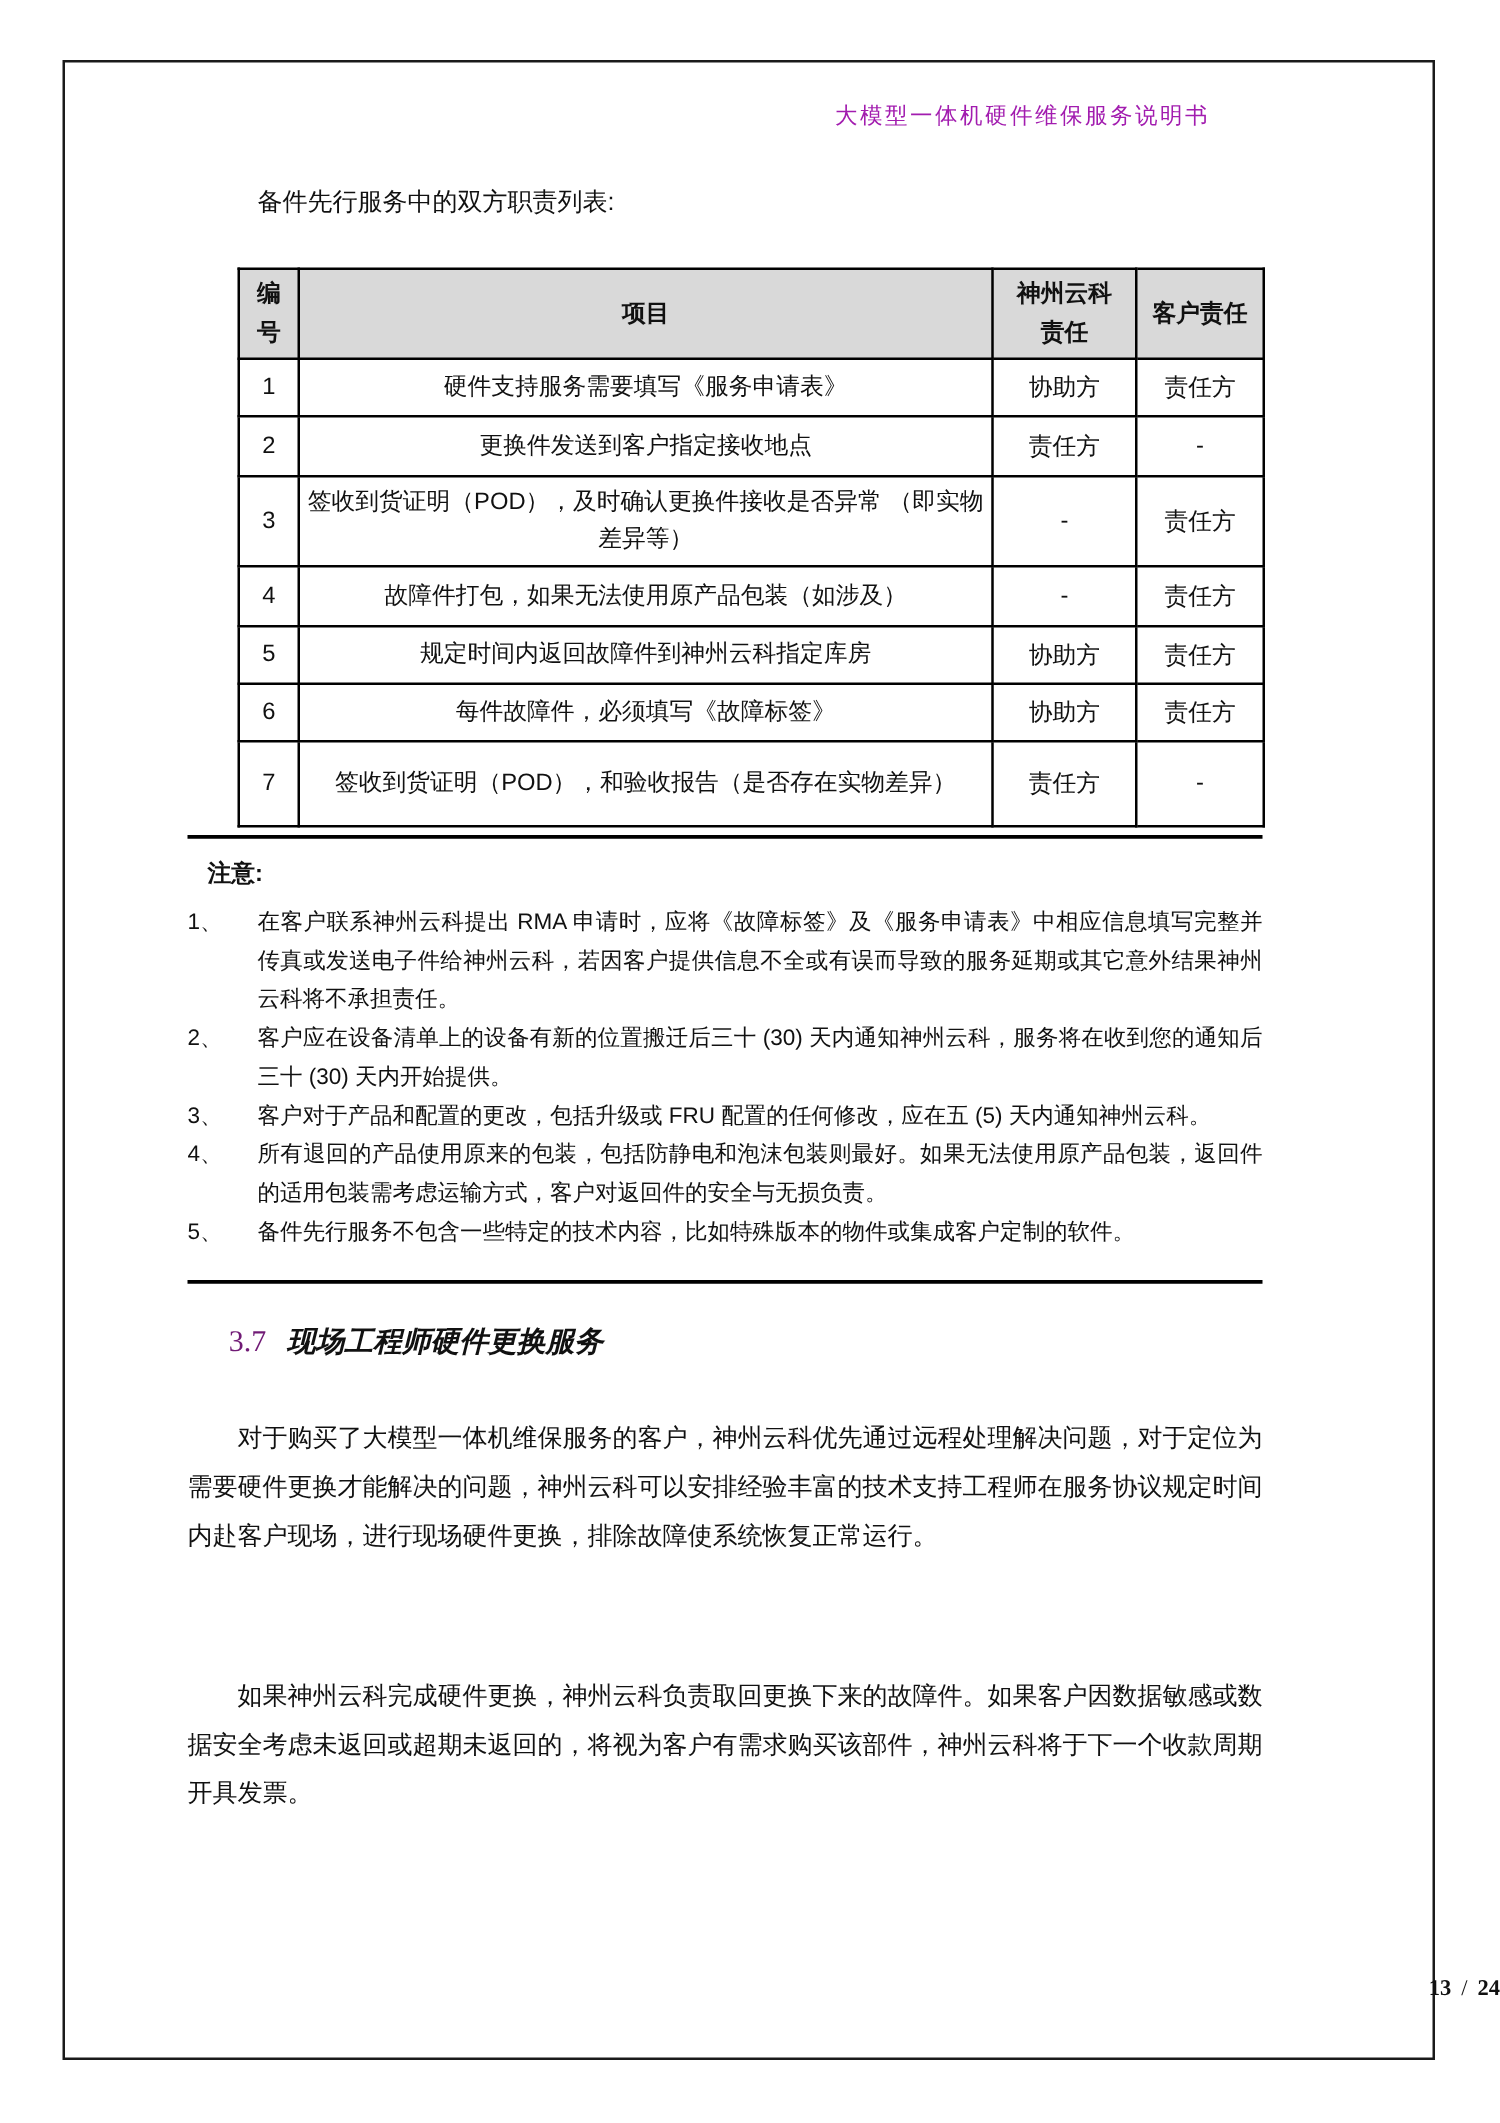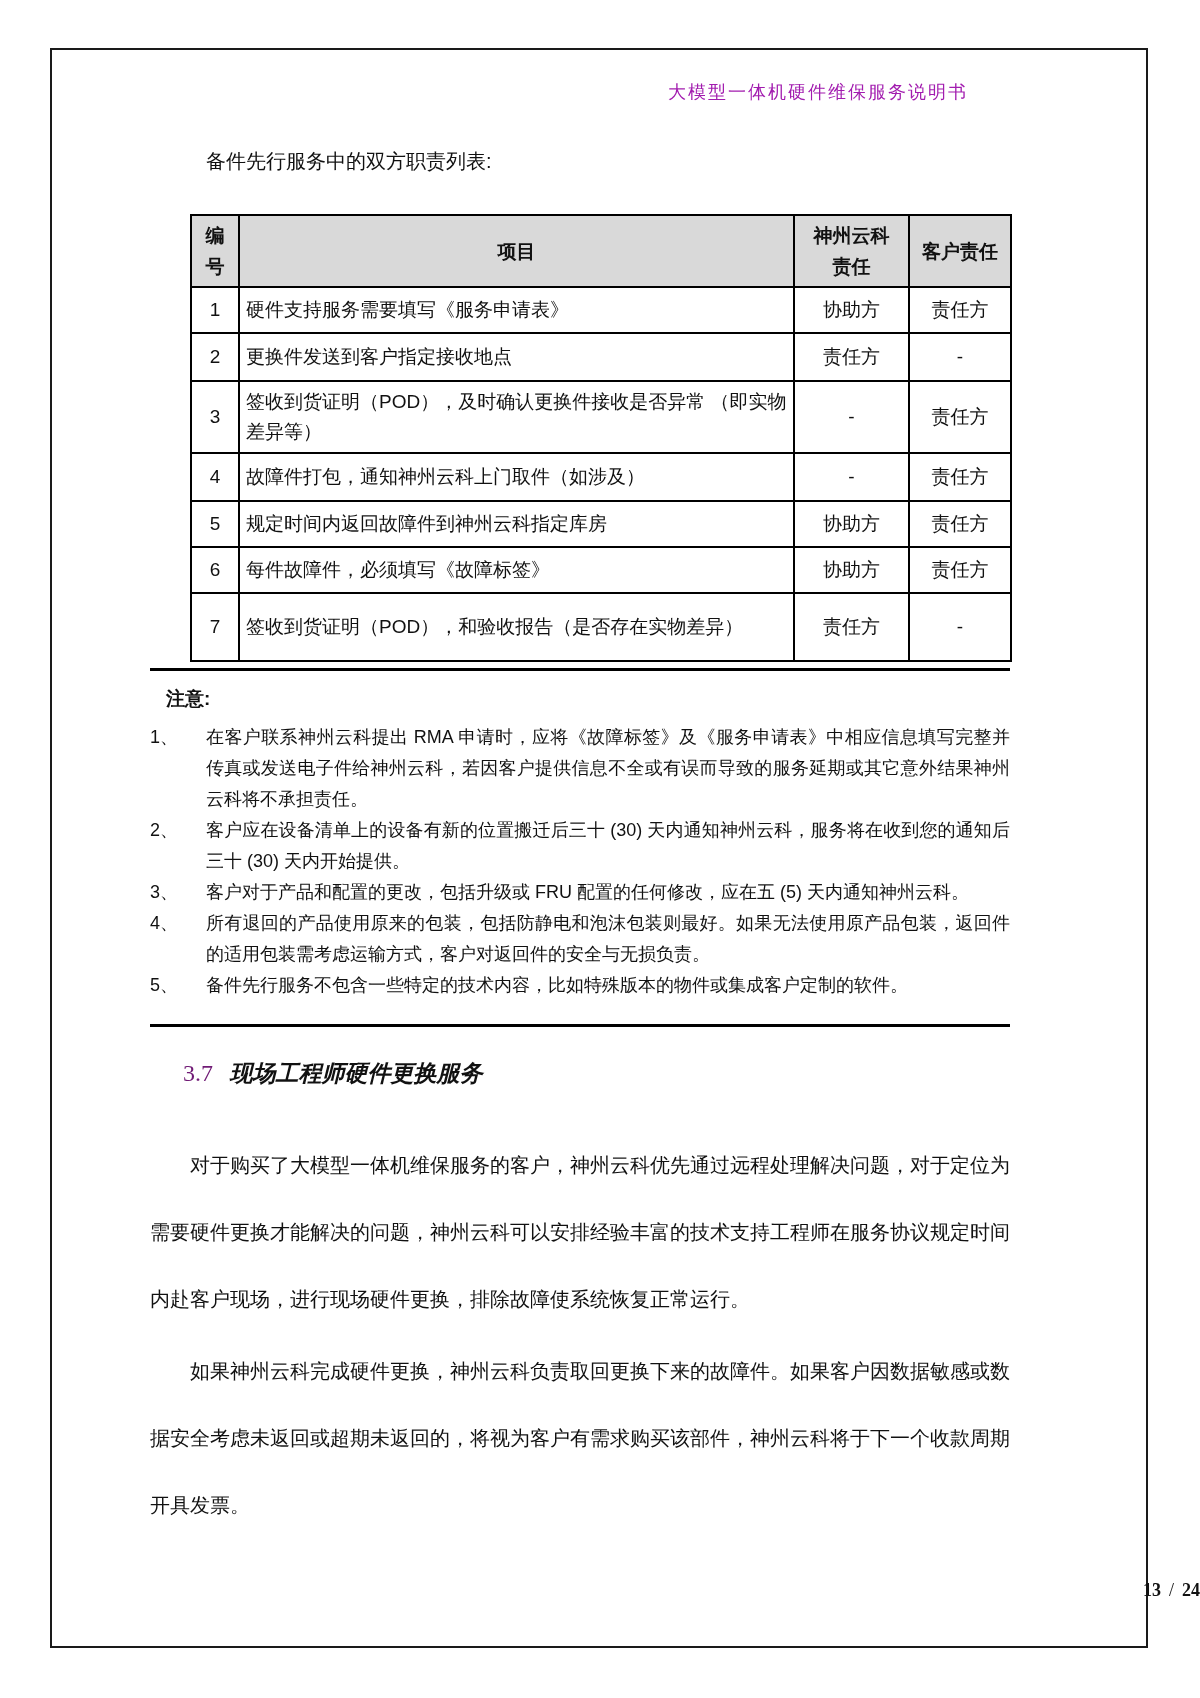--- a/index.html
+++ b/index.html
@@ -30,21 +30,21 @@
   }
   table.resp th{
     background:#d9d9d9;font-weight:bold;text-align:center;height:69px;
     line-height:31px;
   }
   col.c-no{width:48px;}
   col.c-item{width:555px;}
   col.c-vendor{width:115px;}
   col.c-cust{width:102px;}
   td.no, td.vendor, td.cust{text-align:center;}
-  td.item{text-align:left;padding-left:11px;line-height:30px;}
+  td.item{text-align:center;padding-left:11px;line-height:30px;}
   tr.r-s{height:46px;}
   tr.r-m{height:48px;}
   tr.r-l{height:72px;}
   tr.r-xl{height:68px;}
   .hline{display:block;}
   .rule{
     position:absolute;left:150px;width:860px;height:3px;background:#000;
   }
   .rule-1{top:668px;}
   .rule-2{top:1024px;}
@@ -65,21 +65,21 @@
   }
   .sec-num{
     font-family:"Liberation Serif","DejaVu Serif",serif;
     font-size:24px;color:#701a75;text-align:right;
   }
   .sec-title{
     font-size:23px;font-weight:bold;color:#111;margin-left:12px;font-style:italic;
   }
   .para{
     position:absolute;left:150px;width:860px;margin:0;
-    font-size:20px;line-height:67px;color:#111;
+    font-size:20px;line-height:39px;color:#111;
     text-align:justify;text-indent:2em;
   }
   .para-1{top:1132px;}
   .para-2{top:1338px;}
   .footer{
     position:absolute;left:0;top:1580px;width:1200px;text-align:right;
     font-family:"Liberation Serif","DejaVu Serif",serif;
     font-size:18px;font-weight:bold;color:#111;
   }
   .footer .sep{font-weight:normal;padding:0 8px;}
@@ -125,21 +125,21 @@
       <td class="cust">-</td>
     </tr>
     <tr class="r-l">
       <td class="no">3</td>
       <td class="item">签收到货证明（POD），及时确认更换件接收是否异常 （即实物差异等）</td>
       <td class="vendor">-</td>
       <td class="cust">责任方</td>
     </tr>
     <tr class="r-m">
       <td class="no">4</td>
-      <td class="item">故障件打包，通知神州云科上门取件（如涉及）</td>
+      <td class="item">故障件打包，如果无法使用原产品包装（如涉及）</td>
       <td class="vendor">-</td>
       <td class="cust">责任方</td>
     </tr>
     <tr class="r-s">
       <td class="no">5</td>
       <td class="item">规定时间内返回故障件到神州云科指定库房</td>
       <td class="vendor">协助方</td>
       <td class="cust">责任方</td>
     </tr>
     <tr class="r-s">

